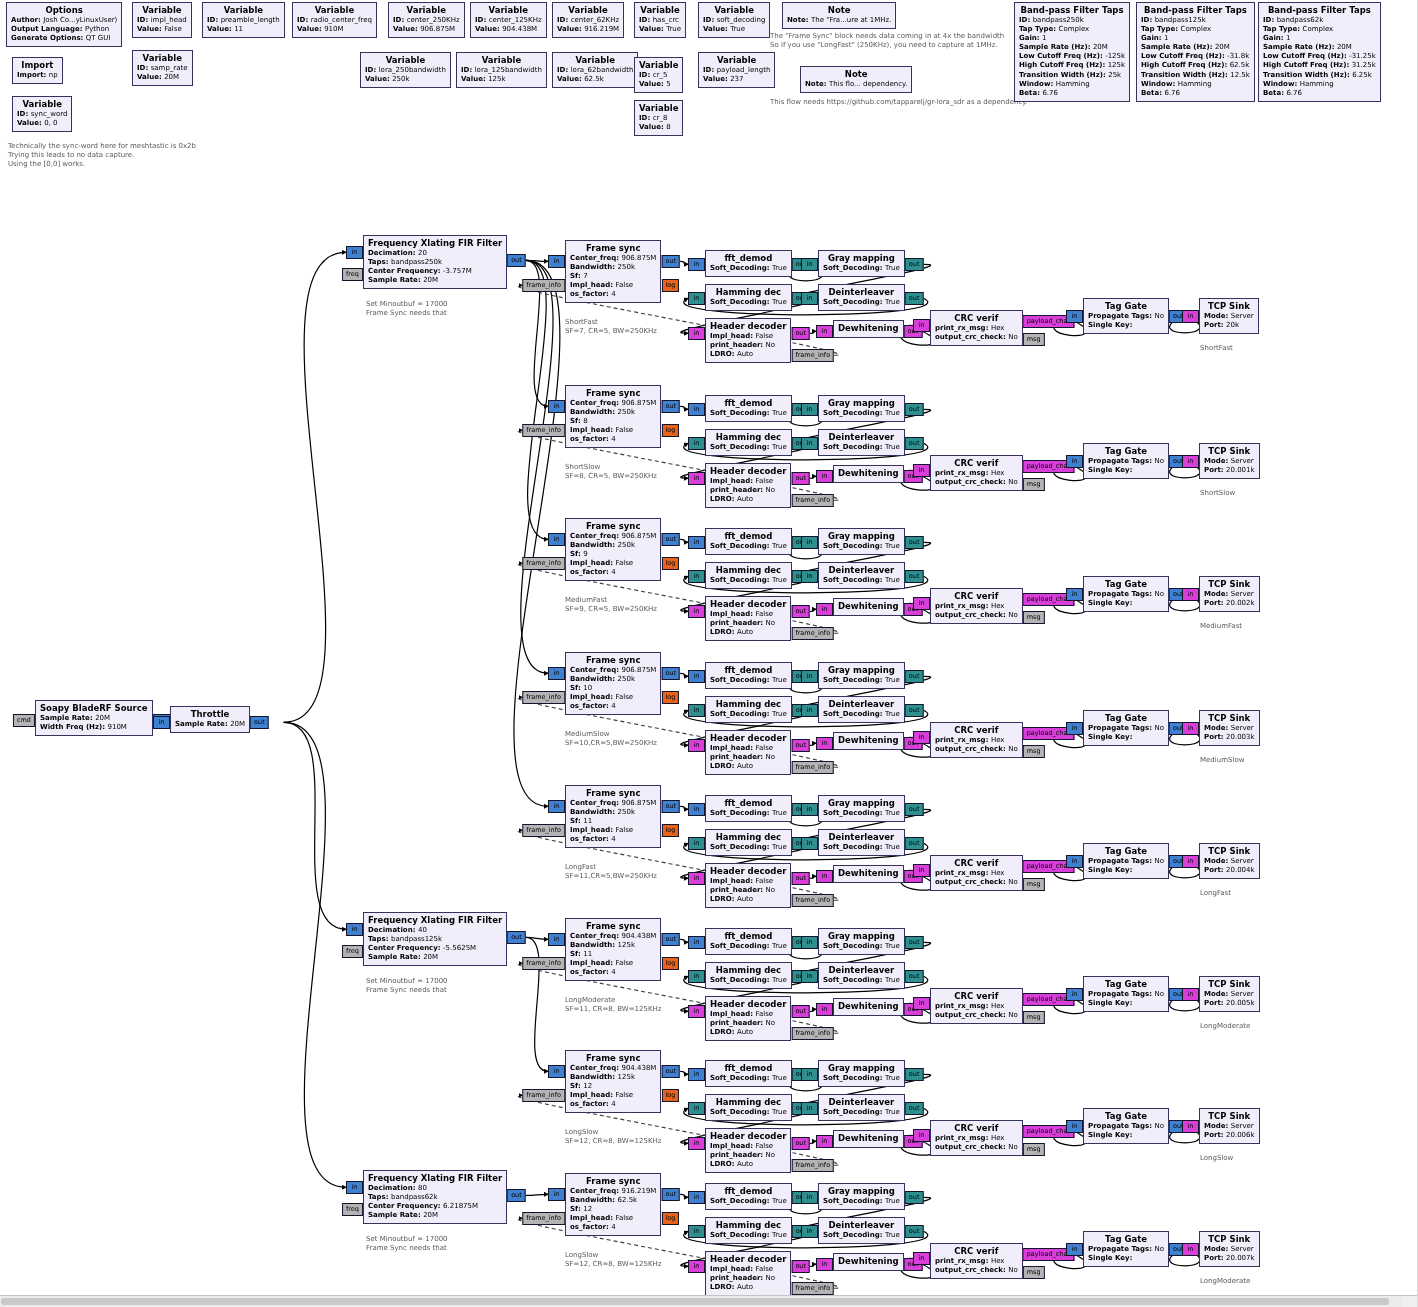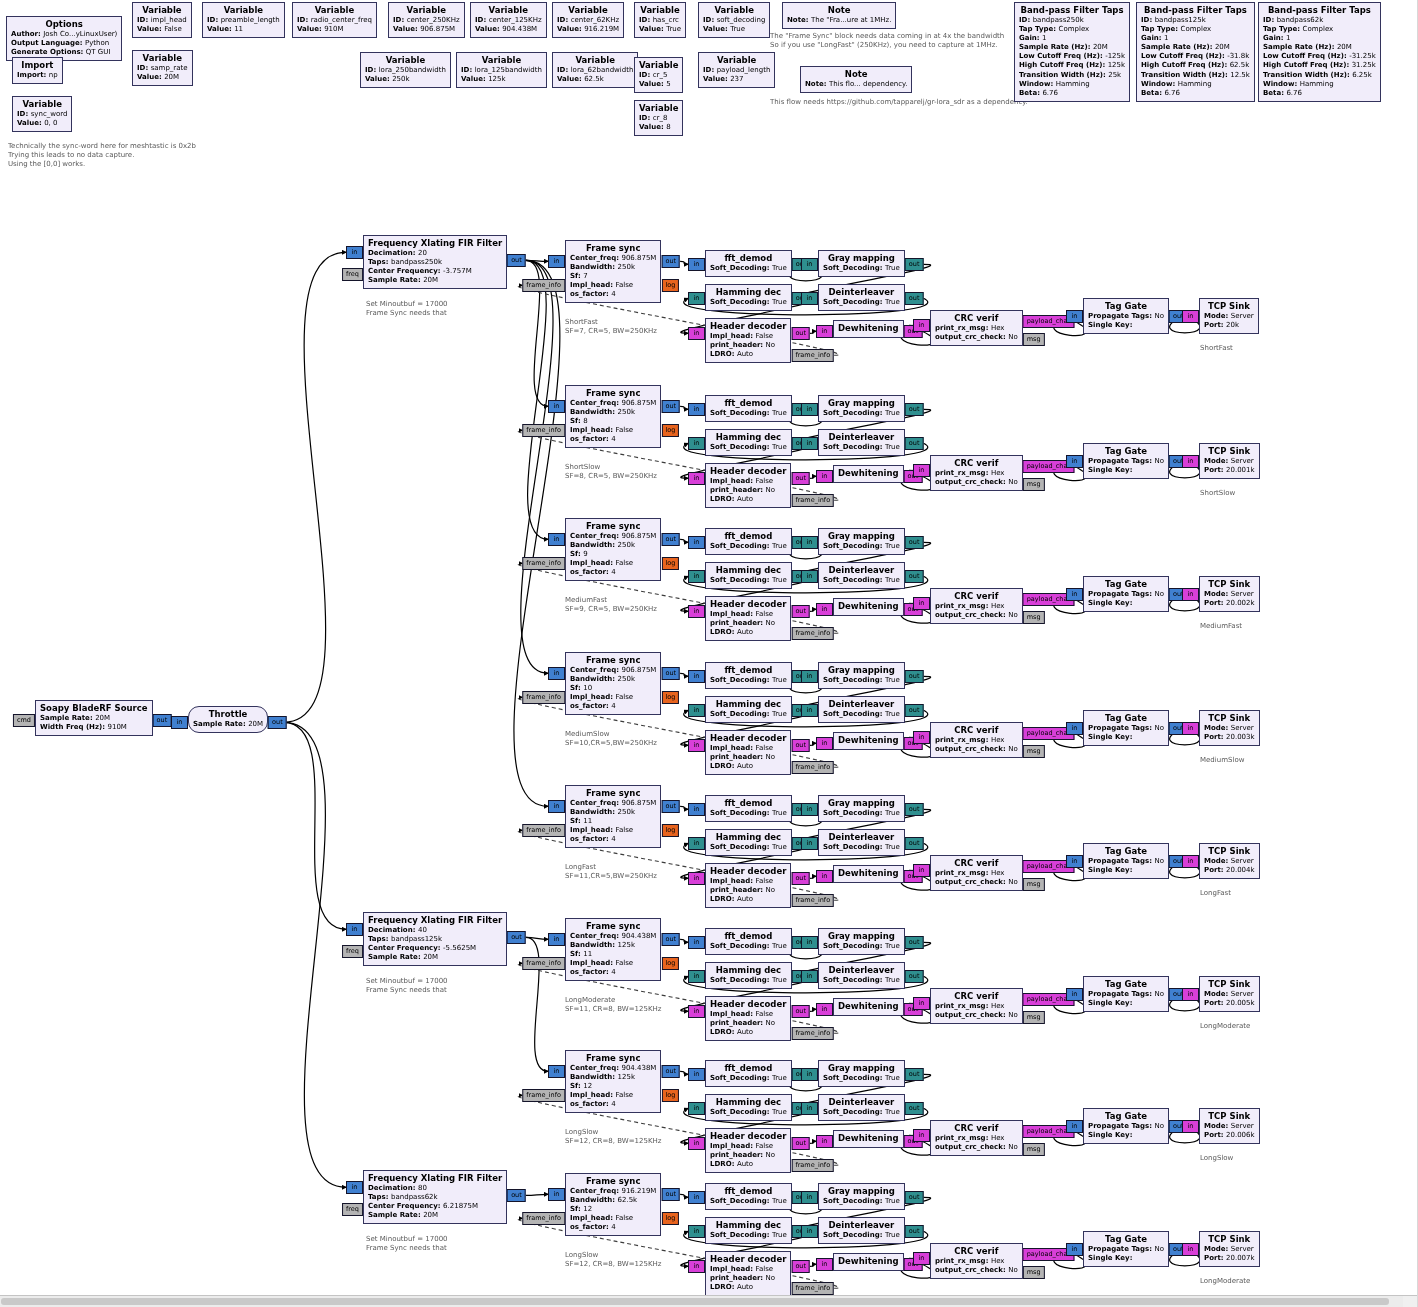--- a/index.html
+++ b/index.html
@@ -121,21 +121,21 @@
       <path d="M 810.0 1266.3 C 818.0 1266.3 808.0 1264.3 816.0 1264.3" class="wire" marker-end="url(#arrow)"></path>
       <path d="M 922.2 1264.3 C 968.0 1286.3 867.3 1280.3 913.0 1258.3" class="wire" marker-end="url(#arrow)"></path>
       <path d="M 1074.2 1254.3 C 1119.8 1276.3 1020.4 1271.3 1066.0 1249.3" class="wire" marker-end="url(#arrow)"></path>
       <path d="M 1187.6 1249.3 C 1232.6 1271.3 1137.0 1271.3 1182.0 1249.3" class="wire" marker-end="url(#arrow)"></path>
       <path d="M 834.1 1288.3 C 887.5 1288.3 468.9 1218.3 522.3 1218.3" class="wire dashed" marker-end="url(#arrow)"></path>
     </svg>
   <div id="hscroll">
     <div class="thumb"></div>
   </div>
   <div id="scroll-corner"></div>
-<div class="grc-block" style="left: 6px; top: 16px;">
+<div class="grc-block" style="left: 6px; top: 2px;">
       <div class="b-title">Options</div>
       <div class="b-param"><span class="p-label">Author</span><span class="p-value">Josh Co...yLinuxUser)</span></div>
       <div class="b-param"><span class="p-label">Output Language</span><span class="p-value">Python</span></div>
       <div class="b-param"><span class="p-label">Generate Options</span><span class="p-value">QT GUI</span></div>
     </div>
     <div class="grc-block" style="left: 12px; top: 57px;">
       <div class="b-title">Import</div>
       <div class="b-param"><span class="p-label">Import</span><span class="p-value">np</span></div>
     </div>
     <div class="grc-block" style="left: 12px; top: 96px;">
@@ -262,21 +262,21 @@
       <div class="b-param"><span class="p-label">Window</span><span class="p-value">Hamming</span></div>
       <div class="b-param"><span class="p-label">Beta</span><span class="p-value">6.76</span></div>
     </div>
     <div class="grc-block" style="left: 35px; top: 700px;">
       <div class="b-title">Soapy BladeRF Source</div>
       <div class="b-param"><span class="p-label">Sample Rate</span><span class="p-value">20M</span></div>
       <div class="b-param"><span class="p-label">Width Freq (Hz)</span><span class="p-value">910M</span></div>
       <span class="port left" style="top: 13px; background: rgb(180, 180, 180);">cmd</span>
       <span class="port right" style="top: 13px; background: rgb(64, 128, 208);">out</span>
     </div>
-    <div class="grc-block" style="left: 188px; top: 706px; border-radius: 11px;">
+    <div class="grc-block" style="left: 170px; top: 706px;">
       <div class="b-title">Throttle</div>
       <div class="b-param"><span class="p-label">Sample Rate</span><span class="p-value">20M</span></div>
       <span class="port left" style="top: 9px; background: rgb(64, 128, 208);">in</span>
       <span class="port right" style="top: 9px; background: rgb(64, 128, 208);">out</span>
     </div>
     <div class="grc-block" style="left: 363px; top: 235px;">
       <div class="b-title">Frequency Xlating FIR Filter</div>
       <div class="b-param"><span class="p-label">Decimation</span><span class="p-value">20</span></div>
       <div class="b-param"><span class="p-label">Taps</span><span class="p-value">bandpass250k</span></div>
       <div class="b-param"><span class="p-label">Center Frequency</span><span class="p-value">-3.757M</span></div>

